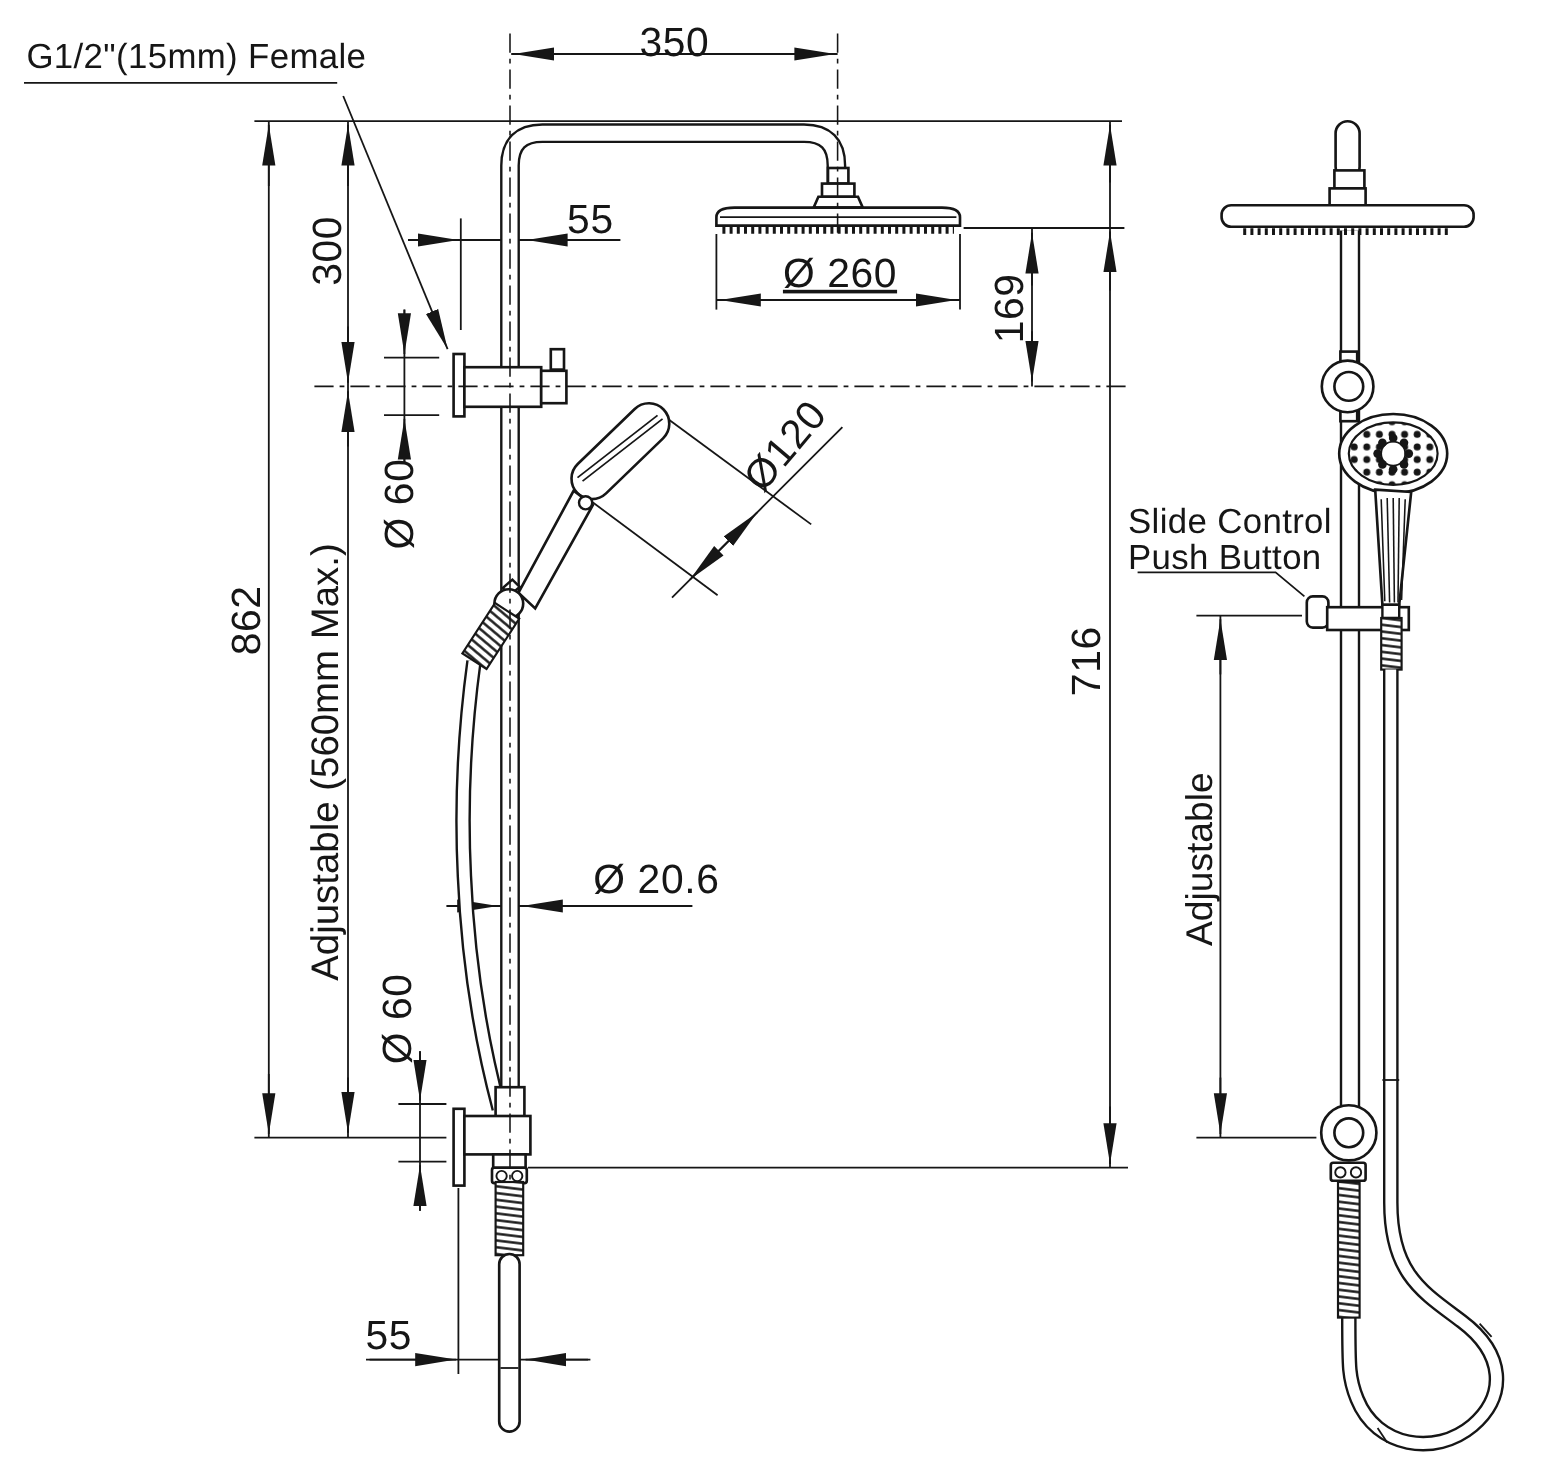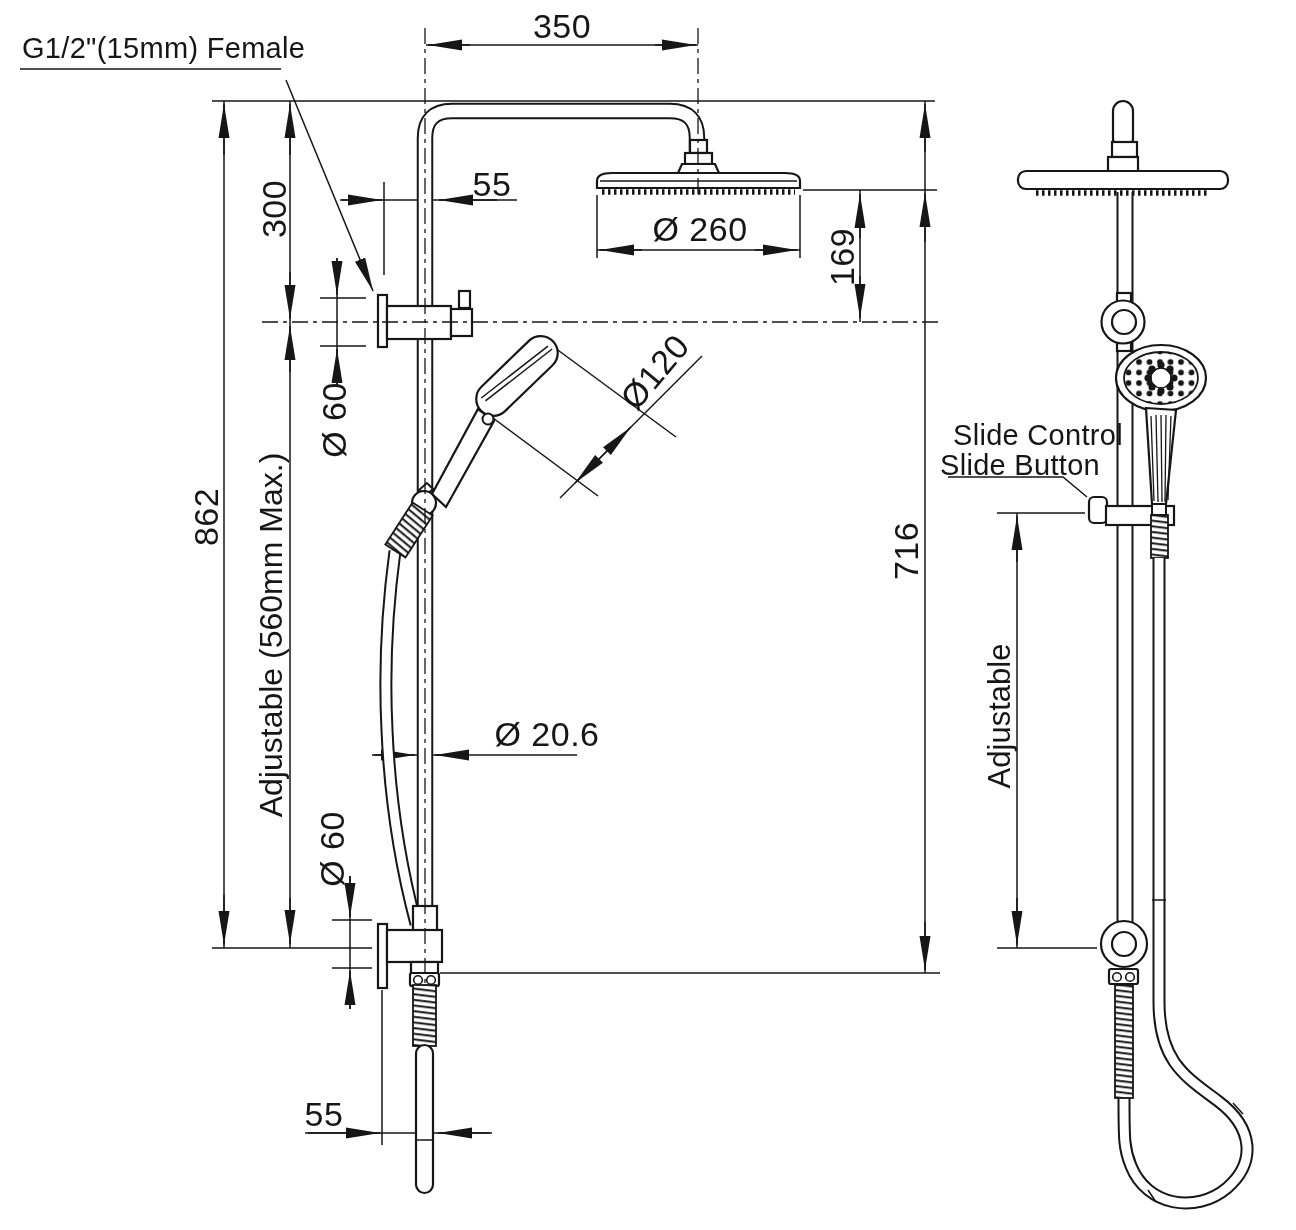--- a/index.html
+++ b/index.html
@@ -237,45 +237,45 @@
 
   <g stroke="#161616" stroke-width="1.3" fill="none" stroke-dasharray="16 5 4 5">
     <line x1="425" y1="28" x2="425" y2="988"></line>
     <line x1="698" y1="28" x2="698" y2="196"></line>
     <line x1="262" y1="322" x2="940" y2="322"></line>
   </g>
 </svg>
 
   <div class="txt lbl" style="left:22px;top:32px;">G1/2"(15mm) Female</div>
 
-  <div class="txt dim ctr" style="left:562px;top:26px;">350</div>
+  <div class="txt dim ctr" style="left:562px;top:36px;">350</div>
 
   <div class="txt dim ctr" style="left:492px;top:184px;">55</div>
 
   <div class="txt dim rot" style="left:274px;top:209px;">300</div>
 
-  <div class="txt dim ctr" style="left:700px;top:229px;">Ø 260</div>
+  <div class="txt dim ctr" style="left:700px;top:229px;text-decoration:underline;">Ø 260</div>
 
   <div class="txt dim rot" style="left:842px;top:257px;">169</div>
 
   <div class="txt dim rot" style="left:334px;top:420px;">Ø 60</div>
 
   <div class="txt dim rot" style="left:206px;top:517px;">862</div>
 
   <div class="txt rot" style="left:271px;top:635px;font-size:32px;">Adjustable (560mm Max.)</div>
 
   <div class="txt dim rot48" style="left:655px;top:372px;">Ø120</div>
 
   <div class="txt dim ctr" style="left:523px;top:734px;margin-left:24px;">Ø 20.6</div>
 
   <div class="txt dim rot" style="left:332px;top:849px;">Ø 60</div>
 
   <div class="txt dim ctr" style="left:324px;top:1114px;">55</div>
 
   <div class="txt dim rot" style="left:906px;top:551px;">716</div>
 
-  <div class="txt lbl" style="left:940px;top:419px;margin-left:13px;">Slide Control</div>
-
-  <div class="txt lbl" style="left:940px;top:449px;">Slide Button</div>
+  <div class="txt lbl" style="left:940px;top:419px;">Slide Control</div>
+
+  <div class="txt lbl" style="left:940px;top:449px;">Push Button</div>
 
   <div class="txt rot" style="left:1000px;top:716px;font-size:31px;">Adjustable</div>
 
 </div>
 
 </body></html>

